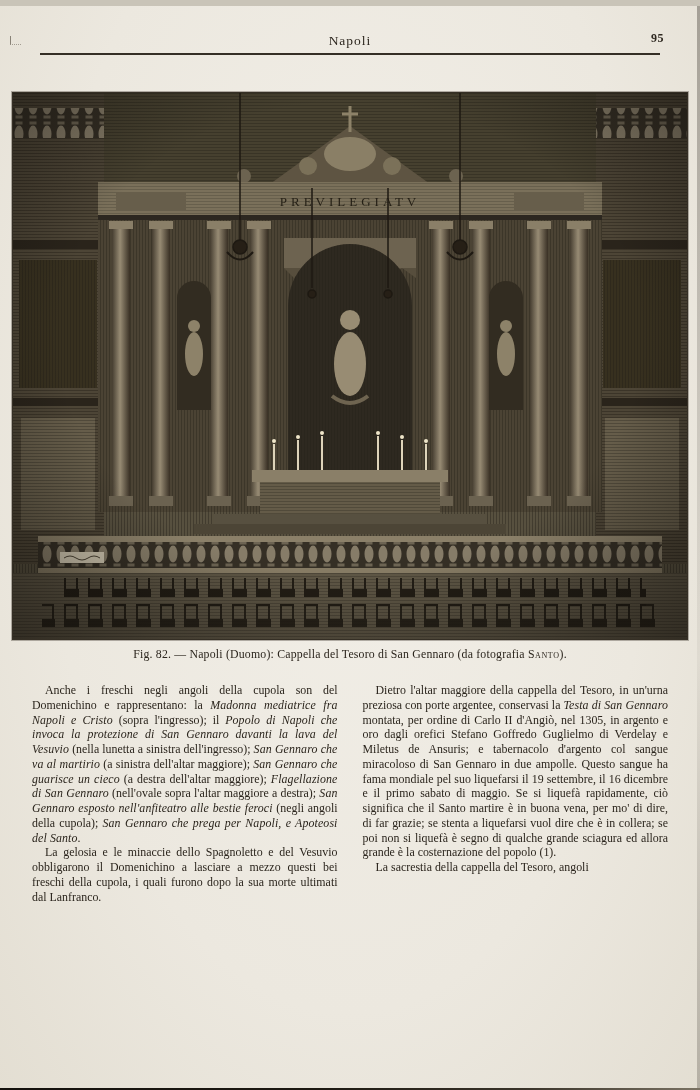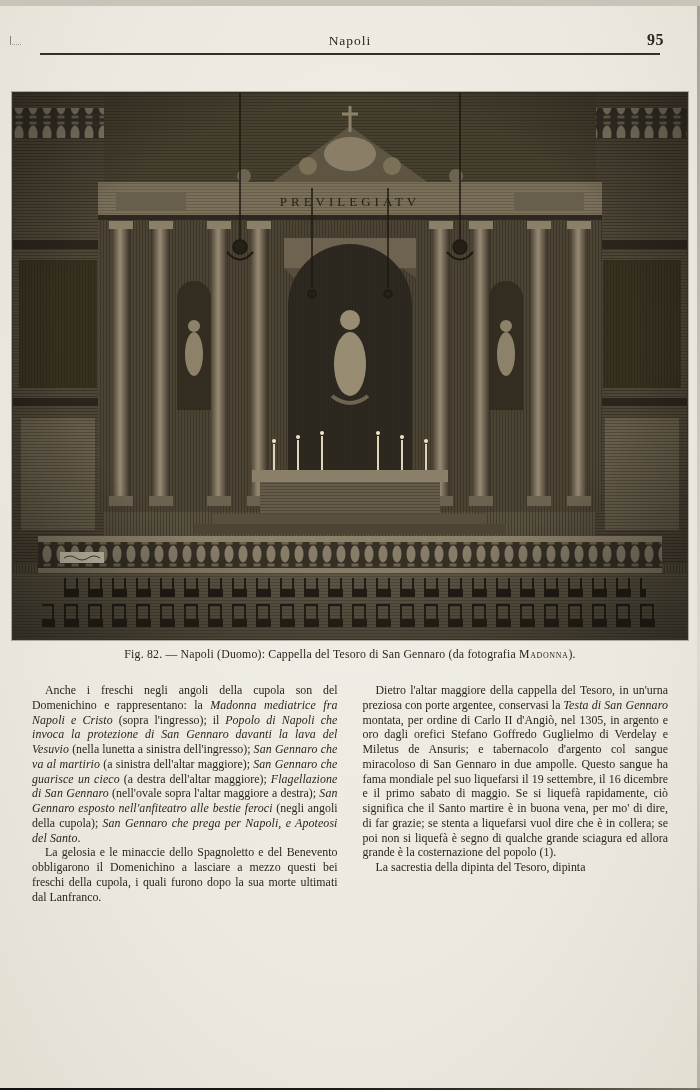--- a/index.html
+++ b/index.html
@@ -12,21 +12,21 @@
     color:#2b251d;
     overflow:hidden;
   }
   
   .running-head{
     position:absolute;top:27px;left:0;width:100%;
     text-align:center;font-size:13.5px;letter-spacing:1px;color:#2e2820;
   }
   .page-number{
     position:absolute;top:25px;right:36px;
-    font-size:16px;font-weight:bold;color:#2e2820;letter-spacing:.5px;
+    font-size:12px;font-weight:bold;color:#2e2820;letter-spacing:.5px;
   }
   .head-rule{
     position:absolute;top:47px;left:40px;right:40px;height:2px;
     background:#352f26;
   }
   .scan-artifact{
     position:absolute;top:30px;left:10px;width:10px;height:8px;
     border-left:1px solid rgba(60,52,40,.55);
     border-bottom:1px dotted rgba(60,52,40,.4);
   }
@@ -251,30 +251,30 @@
       <rect x="0" y="481" width="676" height="67" fill="url(#hh)" opacity="0.4"></rect>
       <rect x="44" y="486" width="590" height="30" fill="url(#chairs)"></rect>
       <rect x="30" y="512" width="616" height="30" fill="url(#chairs)" opacity="0.92"></rect>
 
       <rect width="676" height="548" fill="url(#vig)"></rect>
       <rect x="0.5" y="0.5" width="675" height="547" fill="none" stroke="#352f25"></rect>
     </svg>
   </div>
 
   <div class="figure-caption">
-    <span>Fig. 82. — Napoli (Duomo): Cappella del Tesoro di San Gennaro (da fotografia </span><span class="smallcaps">Madonna</span><span>).</span>
+    <span>Fig. 82. — Napoli (Duomo): Cappella del Tesoro di San Gennaro (da fotografia </span><span class="smallcaps">Santo</span><span>).</span>
   </div>
 
   <div class="body-columns">
     <div class="body-column">
         <p><span>Anche i freschi negli angoli della cupola son del Domenichino e rappresentano: la </span><i>Madonna mediatrice fra Napoli e Cristo</i><span> (sopra l'ingresso); il </span><i>Popolo di Napoli che invoca la protezione di San Gennaro davanti la lava del Vesuvio</i><span> (nella lunetta a sinistra dell'ingresso); </span><i>San Gennaro che va al martirio</i><span> (a sinistra dell'altar maggiore); </span><i>San Gennaro che guarisce un cieco</i><span> (a destra dell'altar maggiore); </span><i>Flagellazione di San Gennaro</i><span> (nell'ovale sopra l'altar maggiore a destra); </span><i>San Gennaro esposto nell'anfiteatro alle bestie feroci</i><span> (negli angoli della cupola); </span><i>San Gennaro che prega per Napoli, e Apoteosi del Santo</i><span>.</span></p>
-        <p><span>La gelosia e le minaccie dello Spagnoletto e del Benevento obbligarono il Domenichino a lasciare a mezzo questi bei freschi della cupola, i quali furono dopo la sua morte ultimati dal Lanfranco.</span></p>
+        <p><span>La gelosia e le minaccie dello Spagnoletto e del Vesuvio obbligarono il Domenichino a lasciare a mezzo questi bei freschi della cupola, i quali furono dopo la sua morte ultimati dal Lanfranco.</span></p>
       </div>
     <div class="body-column">
         <p><span>Dietro l'altar maggiore della cappella del Tesoro, in un'urna preziosa con porte argentee, conservasi la </span><i>Testa di San Gennaro</i><span> montata, per ordine di Carlo II d'Angiò, nel 1305, in argento e oro dagli orefici Stefano Goffredo Guglielmo di Verdelay e Miletus de Ansuris; e tabernacolo d'argento col sangue miracoloso di San Gennaro in due ampolle. Questo sangue ha fama mondiale pel suo liquefarsi il 19 settembre, il 16 dicembre e il primo sabato di maggio. Se si liquefà rapidamente, ciò significa che il Santo martire è in buona vena, per mo' di dire, di far grazie; se stenta a liquefarsi vuol dire che è in collera; se poi non si liquefà è segno di qualche grande sciagura ed allora grande è la costernazione del popolo (1).</span></p>
-        <p><span>La sacrestia della dipinta del Tesoro, dipinta</span></p>
+        <p><span>La sacrestia della cappella del Tesoro, angoli</span></p>
       </div>
   </div>
 
 
   <div class="scan-right-edge"></div>
   <div class="scan-bottom"></div>
 </div>
 
 </body></html>

